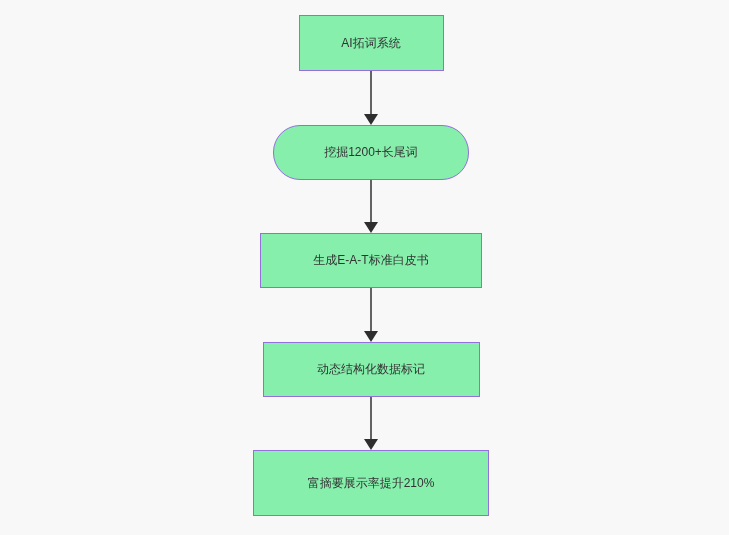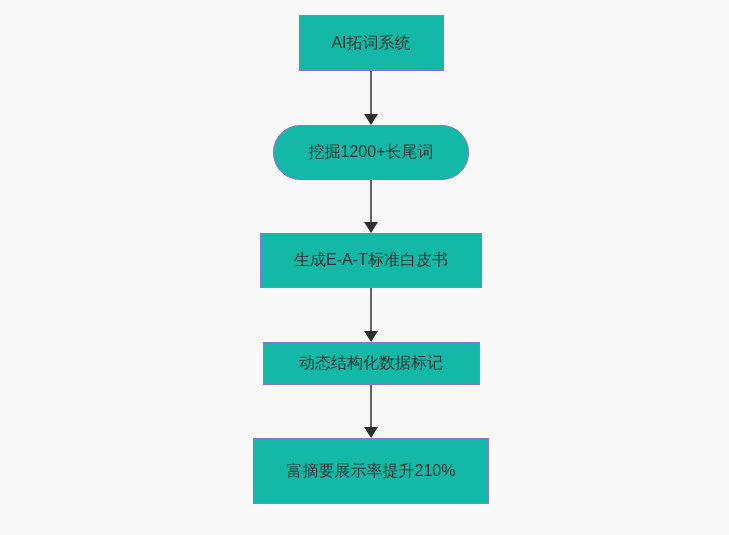--- a/index.html
+++ b/index.html
@@ -18,34 +18,34 @@
     position: absolute;
     left: 371px;
     top: 15px;
     transform: translateX(-50%);
     display: flex;
     flex-direction: column;
     align-items: center;
   }
   .node {
     box-sizing: border-box;
-    background: #14b8a6;
+    background: #86efac;
     border: 1.3px solid #9370db;
     color: #333333;
-    font-size: 16px;
+    font-size: 12px;
     display: flex;
     align-items: center;
     justify-content: center;
     text-align: right;
     flex: 0 0 auto;
   }
   .node.n1 { width: 145px; height: 56px; }
   .node.n2 { width: 196px; height: 55px; border-radius: 27px; }
   .node.n3 { width: 222px; height: 55px; }
-  .node.n4 { width: 217px; height: 43px; }
+  .node.n4 { width: 217px; height: 55px; }
   .node.n5 { width: 236px; height: 66px; }
   .connector {
     display: flex;
     flex-direction: column;
     align-items: center;
     justify-content: flex-start;
     flex: 0 0 auto;
   }
   .connector.c1, .connector.c3 { height: 54px; }
   .connector.c2, .connector.c4 { height: 53px; }

